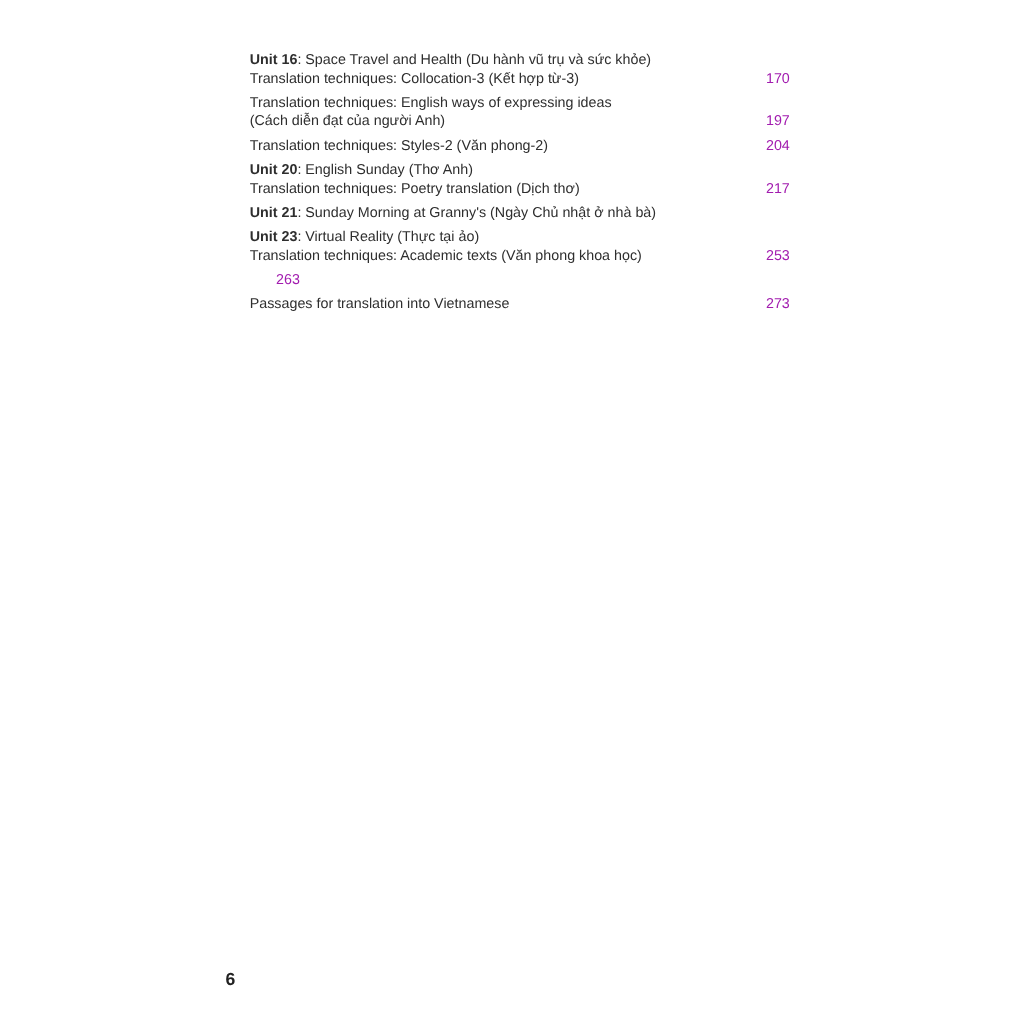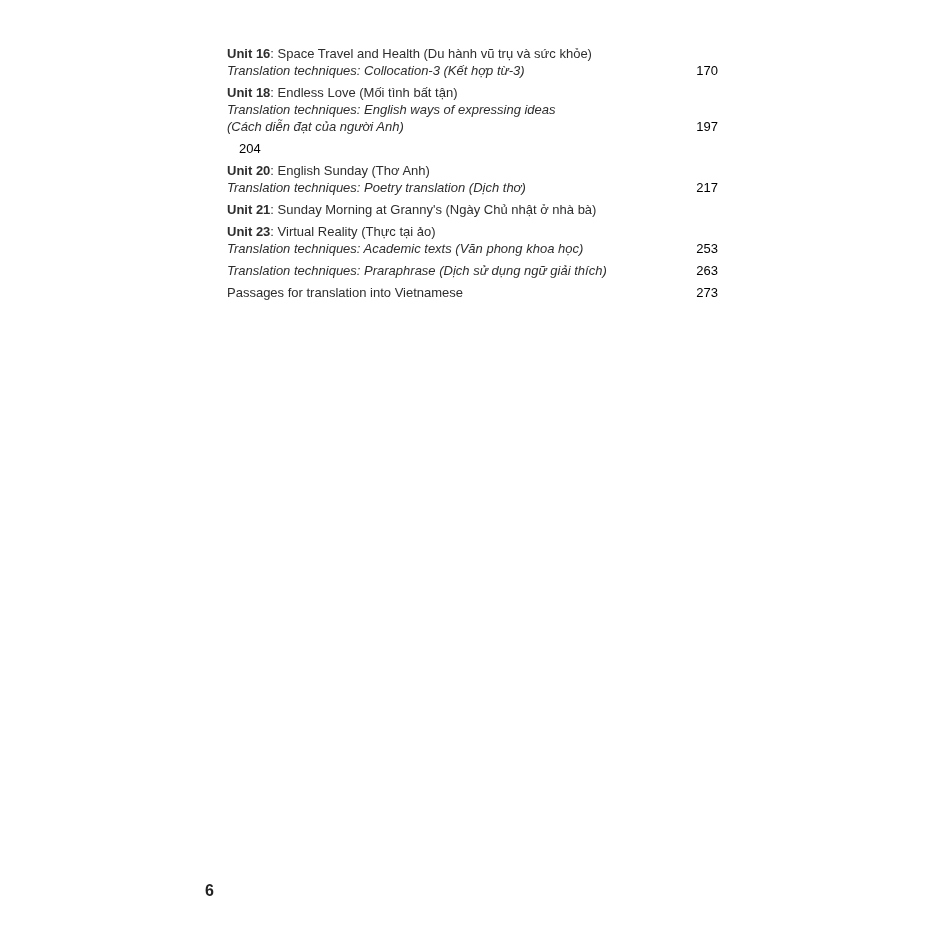--- a/index.html
+++ b/index.html
@@ -21,27 +21,27 @@
   }
   .entry { margin-bottom: 5px; }
   .line {
     display: flex;
     justify-content: space-between;
     align-items: baseline;
     font-size: 13px;
     line-height: 17px;
   }
   .unit { font-weight: 700; }
-  .tech { font-style: italic; }
+  .tech { }
   .pagenum {
     font-style: normal;
     font-weight: 400;
-    margin-left: 12px;
+    margin-left: 24px;
     white-space: nowrap;
-    color: #000000;
+    color: #a21caf;
   }
   .footer-folio {
     position: absolute;
     left: 205px;
     top: 882px;
     font-size: 16px;
     font-weight: 700;
     color: #222222;
   }
 </style>
@@ -53,32 +53,30 @@
       <div class="line">
         <span><span class="unit">Unit 16</span><span>: Space Travel and Health (Du hành vũ trụ và sức khỏe)</span></span>
       </div>
       <div class="line">
         <span class="tech">Translation techniques: Collocation-3 (Kết hợp từ-3)</span>
         <span class="pagenum">170</span>
       </div>
     </div>
     <div class="entry">
       <div class="line">
-        <span><span class="unit">Unit 18</span><span>: Endless Love (Mối tình bất tận)</span></span>
-      </div>
-      <div class="line">
         <span class="tech">Translation techniques: English ways of expressing ideas</span>
       </div>
       <div class="line">
         <span class="tech">(Cách diễn đạt của người Anh)</span>
         <span class="pagenum">197</span>
       </div>
     </div>
     <div class="entry">
       <div class="line">
+        <span class="tech">Translation techniques: Styles-2 (Văn phong-2)</span>
         <span class="pagenum">204</span>
       </div>
     </div>
     <div class="entry">
       <div class="line">
         <span><span class="unit">Unit 20</span><span>: English Sunday (Thơ Anh)</span></span>
       </div>
       <div class="line">
         <span class="tech">Translation techniques: Poetry translation (Dịch thơ)</span>
         <span class="pagenum">217</span>
@@ -93,21 +91,20 @@
       <div class="line">
         <span><span class="unit">Unit 23</span><span>: Virtual Reality (Thực tại ảo)</span></span>
       </div>
       <div class="line">
         <span class="tech">Translation techniques: Academic texts (Văn phong khoa học)</span>
         <span class="pagenum">253</span>
       </div>
     </div>
     <div class="entry">
       <div class="line">
-        <span class="tech">Translation techniques: Praraphrase (Dịch sử dụng ngữ giải thích)</span>
         <span class="pagenum">263</span>
       </div>
     </div>
     <div class="entry">
       <div class="line">
         <span><span>Passages for translation into Vietnamese</span></span>
         <span class="pagenum">273</span>
       </div>
     </div>
   </div>

